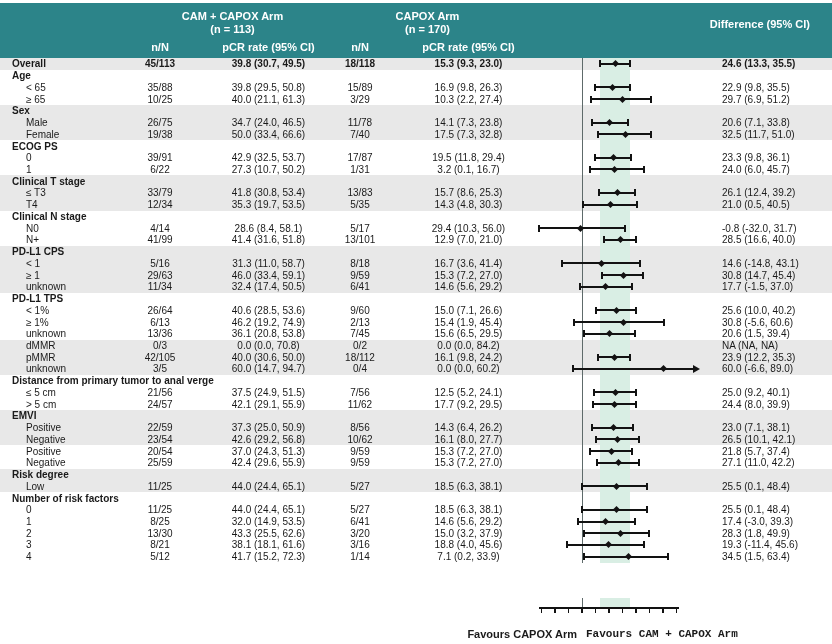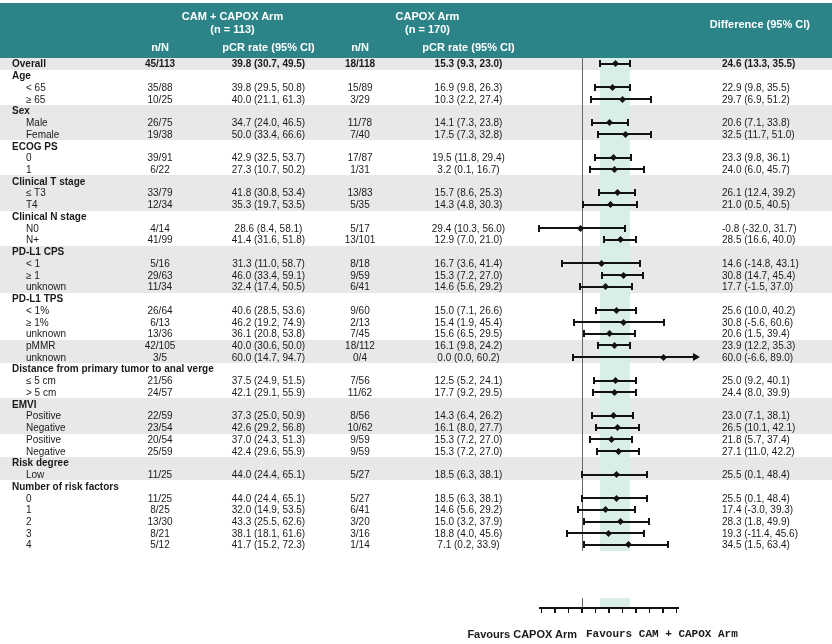--- a/index.html
+++ b/index.html
@@ -427,20 +427,32 @@
         <div class="c-rate">15.6 (6.5, 29.5)</div>
         <div class="c-plot">
           <div class="band"></div>
           <div class="zline"></div>
           <div class="ci" style="left: 59.025px; width: 51.165px;"></div>
           <div class="cap" style="left: 58.025px;"></div>
           <div class="cap" style="left: 109.19px;"></div>
           <div class="pt" style="left: 84.81px;"></div>
         </div>
         <div class="c-diff">20.6 (1.5, 39.4)</div>
+      </div>
+      <div class="row sg">
+        <div class="c-label">dMMR</div>
+        <div class="c-num">0/3</div>
+        <div class="c-rate">0.0 (0.0, 70.8)</div>
+        <div class="c-num">0/2</div>
+        <div class="c-rate">0.0 (0.0, 84.2)</div>
+        <div class="c-plot">
+          <div class="band"></div>
+          <div class="zline"></div>
+        </div>
+        <div class="c-diff">NA (NA, NA)</div>
       </div>
       <div class="row sg">
         <div class="c-label">pMMR</div>
         <div class="c-num">42/105</div>
         <div class="c-rate">40.0 (30.6, 50.0)</div>
         <div class="c-num">18/112</div>
         <div class="c-rate">16.1 (9.8, 24.2)</div>
         <div class="c-plot">
           <div class="band"></div>
           <div class="zline"></div>

